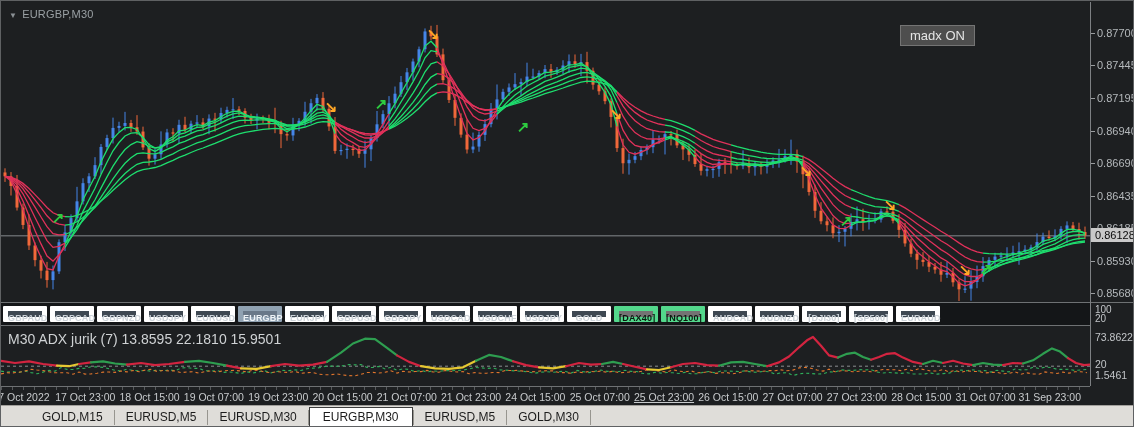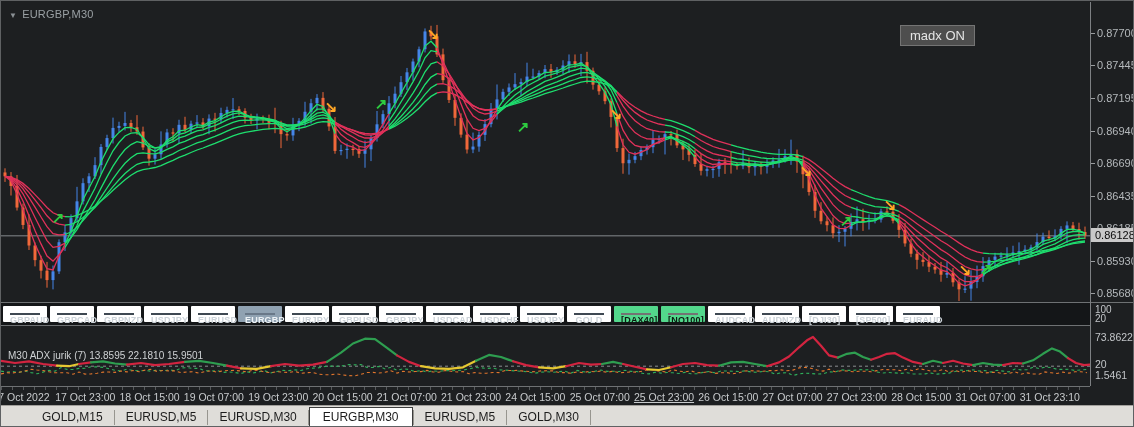--- a/index.html
+++ b/index.html
@@ -10,25 +10,25 @@
   .madx-btn { position:absolute; left:899px; top:24px; padding:2px 9px; background:#4e4e4e; border:1px solid #747474; color:#e5e5e5; font-size:13px; }
   svg text { font-family:"Liberation Sans", sans-serif; }
   .sep { position:absolute; left:0; width:1134px; height:1px; background:#6e7173; }
   .axis-border { position:absolute; left:1089px; top:1px; width:1px; height:384px; background:#7d8083; }
   .price-axis { position:absolute; left:1090px; top:0; width:43px; height:404px; }
   .axis-label { position:absolute; left:6px; font-size:11px; color:#b4b8bb; white-space:nowrap; }
   .axis-tick { position:absolute; left:0; width:4px; height:1px; background:#9a9da0; }
   .price-tag { position:absolute; left:0; width:67px; height:14px; background:#c9c9c9; color:#0a0a0a; font-size:11px; line-height:14px; padding-left:4px; }
   .sub-label { position:absolute; left:4px; font-size:10px; color:#c2c5c8; white-space:nowrap; }
   .symbol-bar { position:absolute; left:0; top:302px; width:1089px; height:22px; background:#141618; display:flex; align-items:center; padding-left:2px; gap:3px; }
-  .sym-btn { width:44px; height:16px; line-height:15px; text-align:center; font-size:9px; font-weight:bold; color:#ccd3d9; background:#3e4852; border:7px solid #ffffff; border-radius:1px; letter-spacing:.2px; }
+  .sym-btn { width:44px; height:16px; line-height:15px; text-align:center; font-size:9px; font-weight:bold; color:#ccd3d9; background:#3e4852; border:5px solid #ffffff; border-radius:1px; letter-spacing:.2px; }
   .sym-btn.active { background:#697888; color:#eef3f7; border-color:#90a2b2; }
   .sym-btn.green { background:#737373; color:#0b1a10; border-color:#53d88c; }
   .indicator-panel { position:absolute; left:0; top:324px; width:1089px; height:61px; border-top:1px solid #6e7173; background:#1d1f21; }
-  .ind-header { position:absolute; left:7px; top:349px; font-size:10px; color:#cfd2d4; }
+  .ind-header { position:absolute; left:7px; top:330px; font-size:14px; color:#cfd2d4; }
   .time-axis { position:absolute; left:0; top:385px; width:1089px; height:19px; border-top:1px solid #6e7173; background:#1d1f21; }
   .time-axis .minor-ticks { position:absolute; left:0; top:0; width:100%; height:3px;
       background:repeating-linear-gradient(to right, #55585a 0 1px, transparent 1px 11px); }
   .time-label { position:absolute; top:4px; transform:translateX(-50%); font-size:10.5px; color:#c8cbcd; white-space:nowrap; }
   .bottom-bar { position:absolute; left:0; top:404px; width:1134px; height:23px; background:#dfddd9; border-top:1px solid #a2a09c; display:flex; align-items:center; padding-left:30px; }
   .tab { font-size:12px; color:#1c1c1c; padding:2px 11px; white-space:nowrap; }
   .tab.active { background:#ffffff; border:1px solid #3c3c3c; padding:2px 13px; }
   .tab-div { width:1px; height:15px; background:#97958f; }
 </style>
 </head>
@@ -614,21 +614,21 @@
       <div class="time-label" style="left: 405.8px;">21 Oct 07:00</div>
       <div class="time-label" style="left: 470.1px;">21 Oct 23:00</div>
       <div class="time-label" style="left: 534.4px;">24 Oct 15:00</div>
       <div class="time-label" style="left: 598.7px;">25 Oct 07:00</div>
       <div class="time-label" style="left: 663px; text-decoration: underline;">25 Oct 23:00</div>
       <div class="time-label" style="left: 727.3px;">26 Oct 15:00</div>
       <div class="time-label" style="left: 791.6px;">27 Oct 07:00</div>
       <div class="time-label" style="left: 855.9px;">27 Oct 23:00</div>
       <div class="time-label" style="left: 920.2px;">28 Oct 15:00</div>
       <div class="time-label" style="left: 984.5px;">31 Oct 07:00</div>
-      <div class="time-label" style="left: 1048.8px;">31 Oct 23:10</div>
+      <div class="time-label" style="left: 1048.8px;">31 Sep 23:00</div>
     </div>
 
   <div class="bottom-bar" id="bottom-bar">
       <div class="tab">GOLD,M15</div>
       <div class="tab-div"></div>
       <div class="tab">EURUSD,M5</div>
       <div class="tab-div"></div>
       <div class="tab">EURUSD,M30</div>
       <div class="tab-div"></div>
       <div class="tab active">EURGBP,M30</div>

